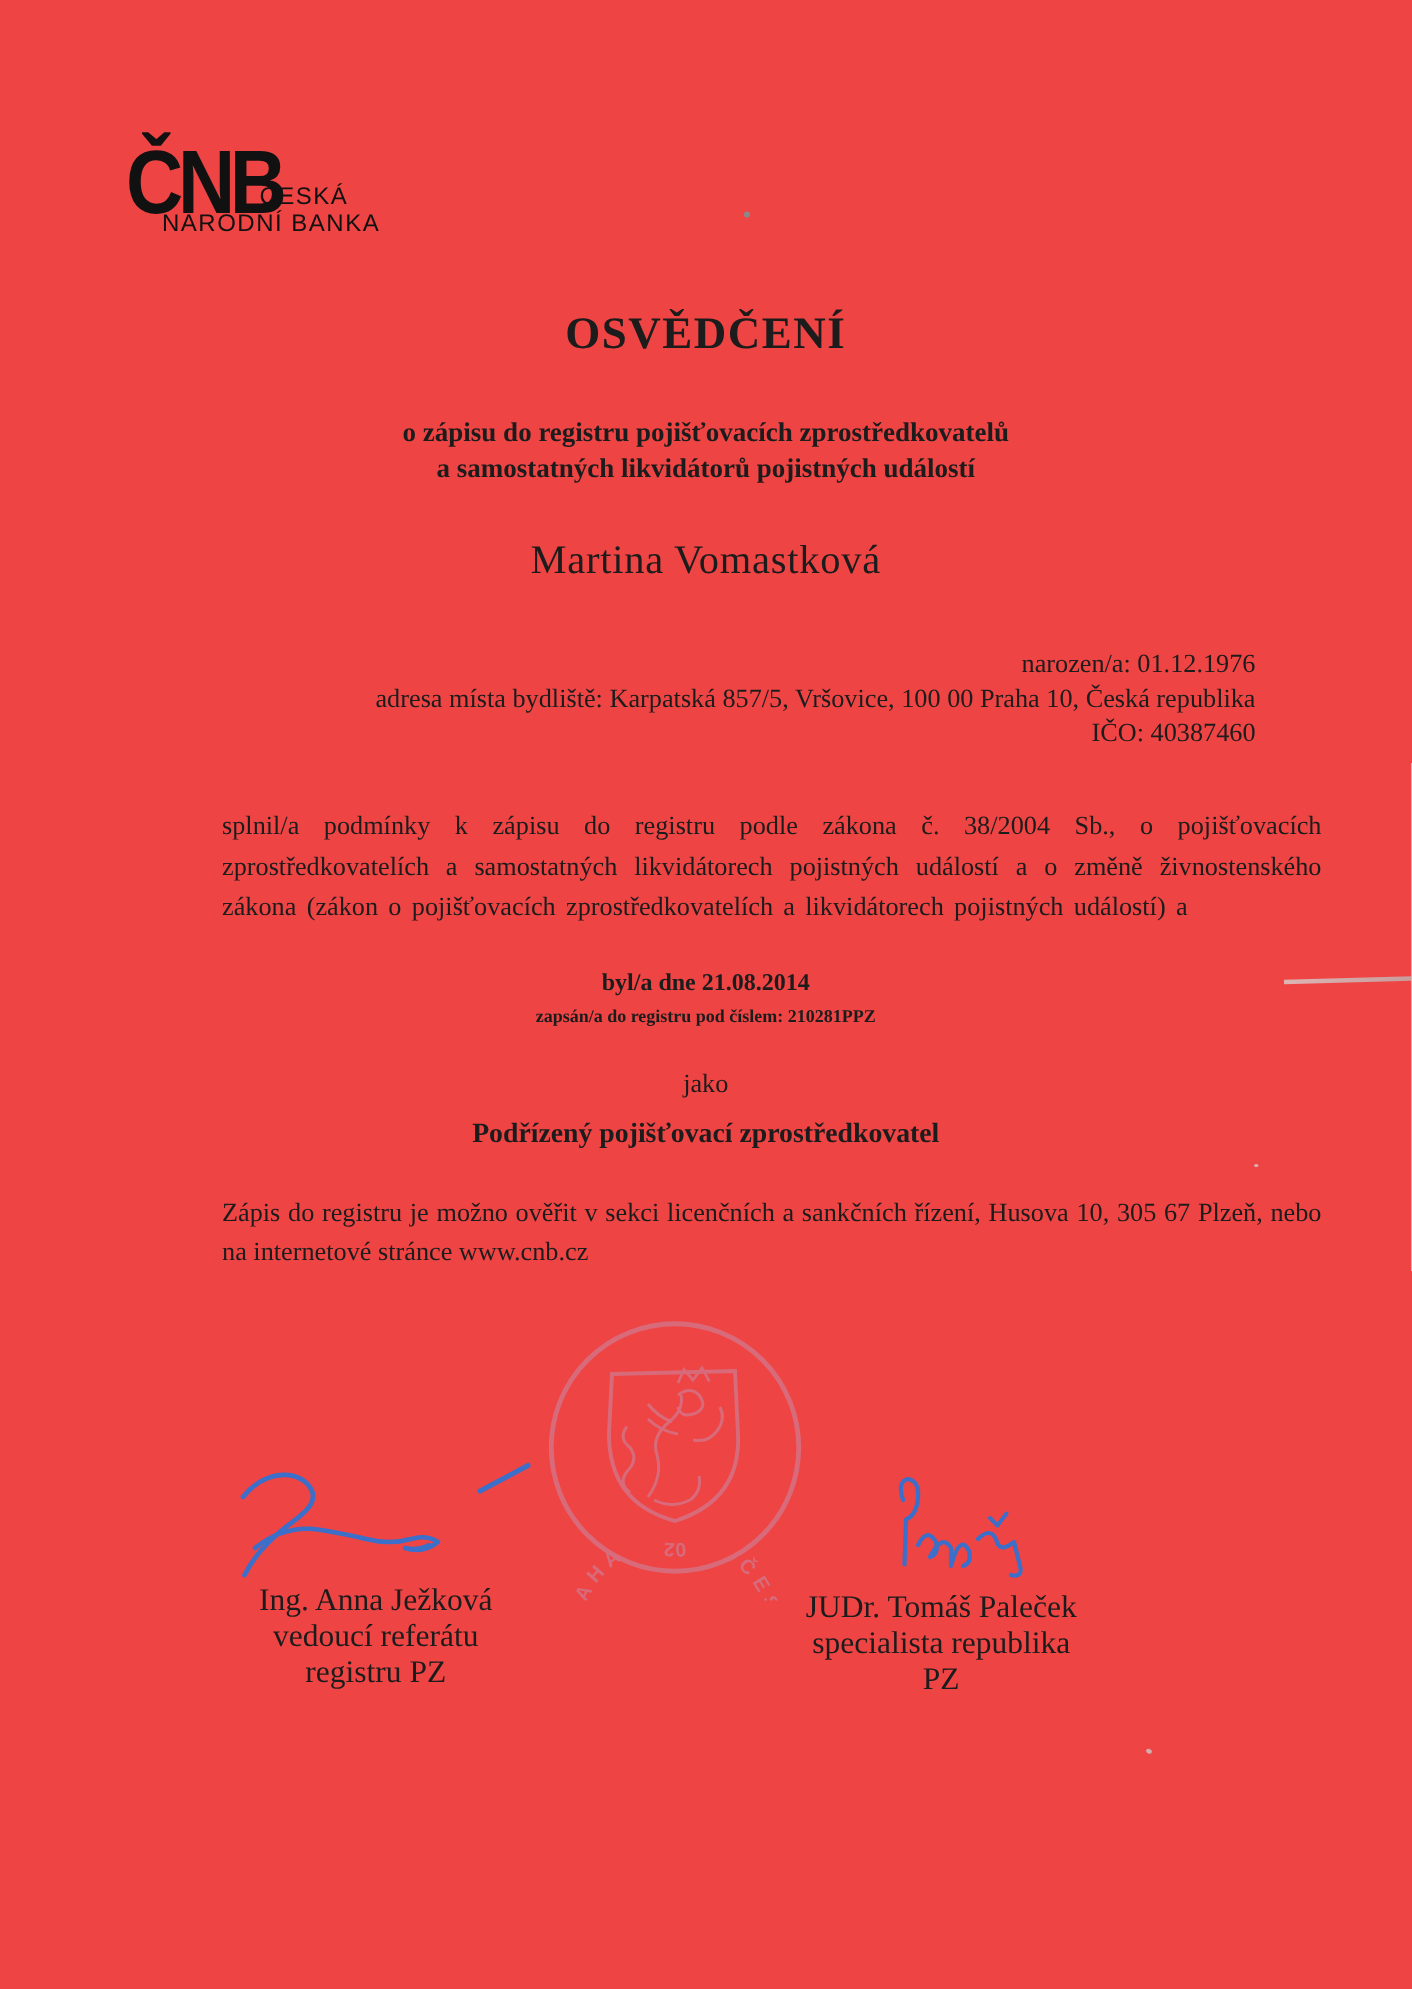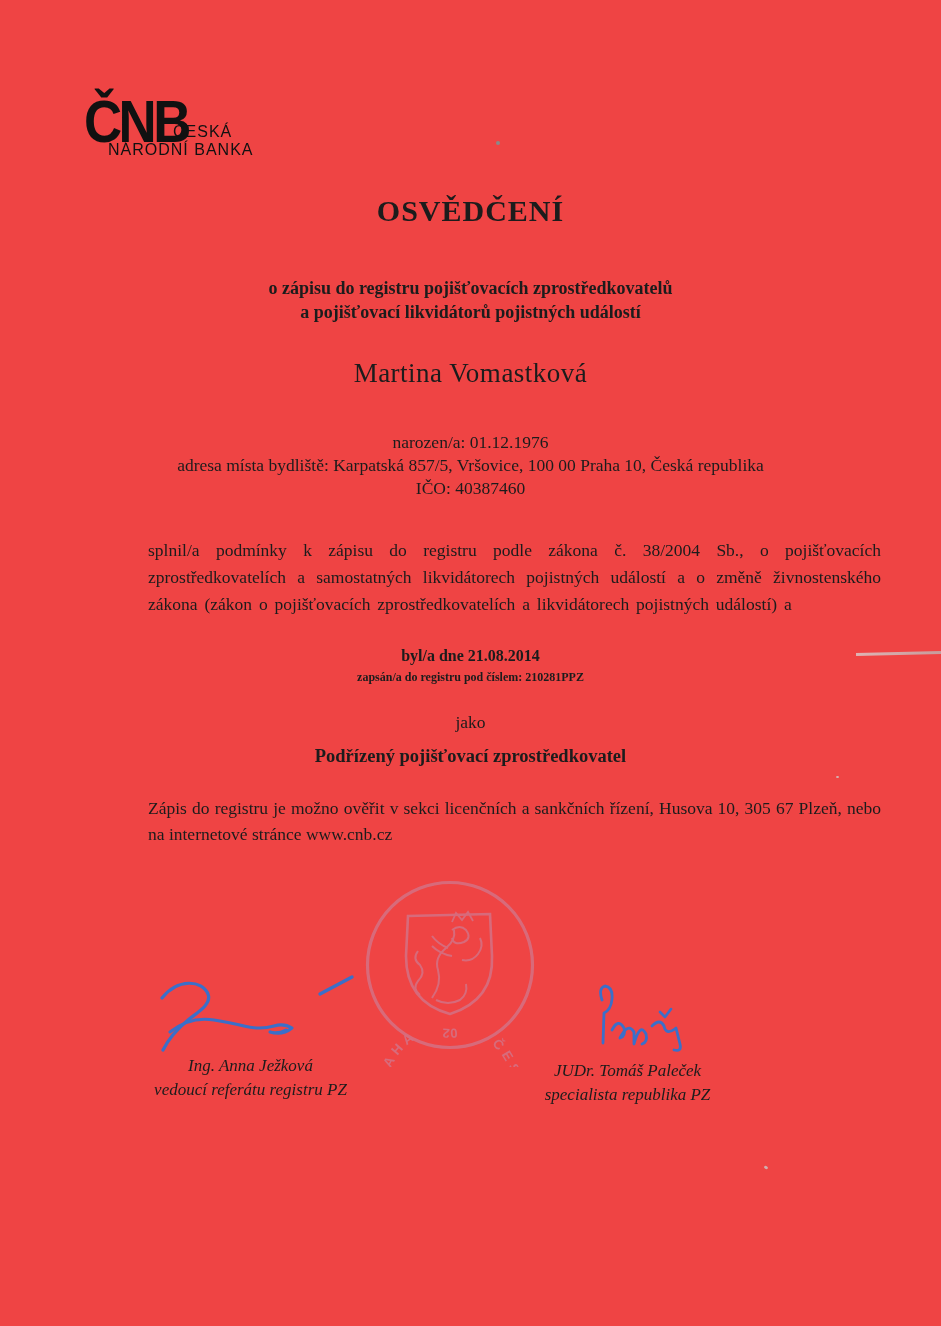--- a/index.html
+++ b/index.html
@@ -24,47 +24,47 @@
   .logo-line1{
     position:absolute;left:89px;top:31px;
     font-family:"Liberation Sans",sans-serif;font-size:16px;letter-spacing:1px;color:#111;
   }
   .logo-line2{
     position:absolute;left:24px;top:49px;
     font-family:"Liberation Sans",sans-serif;font-size:16px;letter-spacing:1px;color:#111;
   }
   
   .ccol{position:absolute;left:104px;width:733px;text-align:center;}
-  .title{top:194px;font-size:30px;font-weight:bold;letter-spacing:1px;}
+  .title{top:206px;font-size:30px;font-weight:bold;letter-spacing:1px;}
   .subtitle{top:276px;font-size:18px;font-weight:bold;line-height:24px;}
   .holder-name{top:358px;font-size:27px;font-weight:normal;letter-spacing:0.5px;}
   .details{
     position:absolute;left:104px;top:431px;width:733px;
-    font-size:17.5px;line-height:23px;text-align:center;
+    font-size:17.5px;line-height:23px;text-align:right;
   }
   .para{
     position:absolute;left:104px;width:733px;
     font-size:17.5px;text-align:justify;margin-left:44px;
   }
   .para1{top:537px;line-height:27px;word-spacing:2.5px;}
   .para2{top:795px;line-height:26px;}
   .regline1{top:647px;font-size:16px;font-weight:bold;}
   .regline2{top:670px;font-size:12px;font-weight:bold;font-family:Liberation Serif, serif;}
   .jako{top:712px;font-size:17.5px;}
   .role{top:746px;font-size:18.5px;font-weight:bold;}
   
   .stamp-svg{position:absolute;left:348px;top:863px;}
   .stamp-stroke{stroke:var(--stamp-color);fill:none;}
   .stamp-text{fill:var(--stamp-color);font-family:"Liberation Sans",sans-serif;font-weight:bold;}
   .sig-svg{position:absolute;}
   .sig-left{left:150px;top:960px;}
   .sig-right{left:590px;top:982px;}
   .ink{stroke:var(--ink-color);fill:none;stroke-linecap:round;stroke-linejoin:round;}
   .caption{
-    position:absolute;text-align:center;font-size:17px;line-height:24px;font-style:italic;
+    position:absolute;text-align:center;font-size:21px;line-height:24px;
   }
   .caption-left{left:148px;top:1054px;width:205px;}
   .caption-right{left:535px;top:1059px;width:185px;}
   
   .speck{position:absolute;background:#8a8a8a;border-radius:50%;}
   .dot-1{left:496px;top:141px;width:4px;height:4px;}
   .edge-dash{
     position:absolute;left:856px;top:652px;width:85px;height:3px;
     background:linear-gradient(90deg,#d9d9d9,#b9b9b9);opacity:.75;transform:rotate(-1.5deg);
   }
@@ -83,21 +83,21 @@
   </div>
 
   <div class="speck dot-1"></div>
   <div class="edge-dash"></div>
   <div class="speck speck-2"></div>
   <div class="speck speck-3"></div>
 
   <div class="ccol title">OSVĚDČENÍ</div>
   <div class="ccol subtitle">
     <div>o zápisu do registru pojišťovacích zprostředkovatelů</div>
-    <div>a pojišťovací likvidátorů pojistných událostí</div>
+    <div>a samostatných likvidátorů pojistných událostí</div>
   </div>
   <div class="ccol holder-name">Martina Vomastková</div>
 
   <div class="details">
     <div>narozen/a: 01.12.1976</div>
     <div>adresa místa bydliště: Karpatská 857/5, Vršovice, 100 00 Praha 10, Česká republika</div>
     <div>IČO: 40387460</div>
   </div>
 
   <div class="para para1">splnil/a podmínky k zápisu do registru podle zákona č. 38/2004 Sb., o pojišťovacích zprostředkovatelích a samostatných likvidátorech pojistných událostí a o změně živnostenského zákona (zákon o pojišťovacích zprostředkovatelích a likvidátorech pojistných událostí) a</div>

